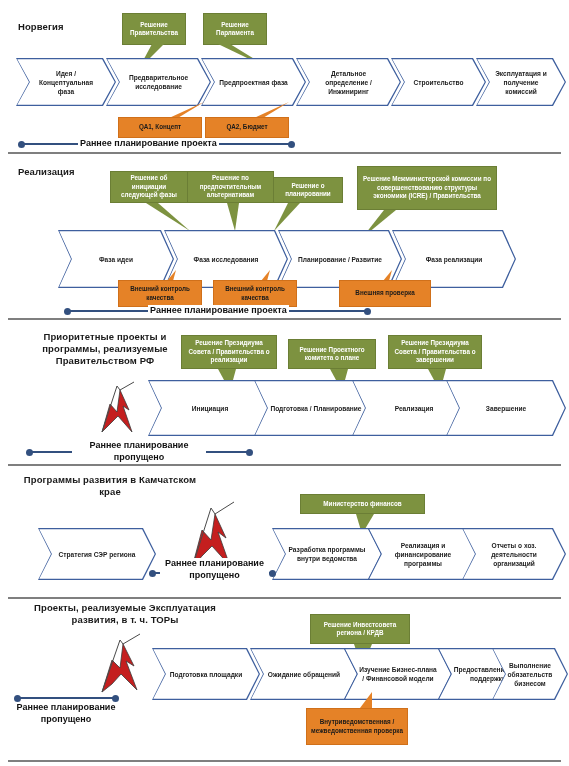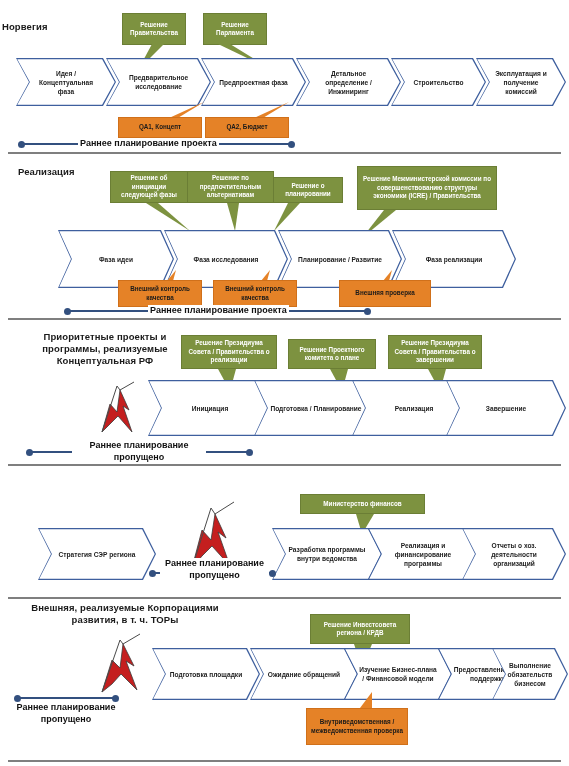--- a/index.html
+++ b/index.html
@@ -35,21 +35,21 @@
   .tl-label.multi{white-space:normal;}
 
   .bolt{position:absolute;}
 </style>
 </head>
 <body>
 
 <div id="page">
 
   <div class="sect-rule" style="top:152px;"></div>
-  <div class="sect-title" style="left:2px;top:21px;">Норвегия</div>
+  <div class="sect-title" style="left:18px;top:21px;">Норвегия</div>
 
   <div class="callout green" style="left:122px;top:13px;width:64px;height:32px;">Решение Правительства</div>
   <svg class="tail" style="left:120px;top:40px;width:70px;height:32px;" viewBox="0 0 70 32">
       <polygon points="32,4 44,4 18,30" fill="#7d9240"></polygon>
     </svg>
 
   <div class="callout green" style="left:203px;top:13px;width:64px;height:32px;">Решение Парламента</div>
   <svg class="tail" style="left:200px;top:40px;width:95px;height:32px;" viewBox="0 0 95 32">
       <polygon points="18,4 30,4 72,30" fill="#7d9240"></polygon>
     </svg>
@@ -158,21 +158,21 @@
       <polygon points="72,2 54,24 66,24" fill="#e58227"></polygon>
     </svg>
   <div class="callout orange" style="left:339px;top:280px;width:92px;height:27px;">Внешняя проверка</div>
 
   <div class="tl-line" style="left:68px;top:310px;width:300px;"></div>
   <div class="tl-dot" style="left:64px;top:307.5px;"></div>
   <div class="tl-dot" style="left:364px;top:307.5px;"></div>
   <div class="tl-label" style="left:148px;top:305px;">Раннее планирование проекта</div>
 
   <div class="sect-rule" style="top:464px;"></div>
-  <div class="sect-title ctr" style="left:20px;top:331px;width:170px;">Приоритетные проекты и программы, реализуемые Концептуальная РФ</div>
+  <div class="sect-title ctr" style="left:20px;top:331px;width:170px;">Приоритетные проекты и программы, реализуемые Правительством РФ</div>
 
   <div class="callout green" style="left:181px;top:335px;width:96px;height:34px;">Решение Президиума Совета / Правительства о реализации</div>
   <svg class="tail" style="left:180px;top:365px;width:92px;height:28px;" viewBox="0 0 92 28">
       <polygon points="38,4 56,4 50,26" fill="#7d9240"></polygon>
     </svg>
 
   <div class="callout green" style="left:288px;top:339px;width:88px;height:30px;">Решение Проектного комитета о плане</div>
   <svg class="tail" style="left:288px;top:365px;width:92px;height:28px;" viewBox="0 0 92 28">
       <polygon points="42,4 60,4 54,26" fill="#7d9240"></polygon>
     </svg>
@@ -207,20 +207,21 @@
       <div class="inner"></div>
     <div class="lbl">Завершение</div>
   </div>
 
   <div class="tl-line" style="left:30px;top:451px;width:220px;"></div>
   <div class="tl-dot" style="left:26px;top:448.5px;"></div>
   <div class="tl-dot" style="left:246px;top:448.5px;"></div>
   <div class="tl-label multi" style="left:72px;top:440px;width:130px;">Раннее планирование пропущено</div>
 
   <div class="sect-rule" style="top:597px;"></div>
+  <div class="sect-title ctr" style="left:20px;top:474px;width:180px;">Программы развития в Камчатском крае</div>
 
   <div class="callout green" style="left:300px;top:494px;width:125px;height:20px;">Министерство финансов</div>
   <svg class="tail" style="left:300px;top:510px;width:92px;height:26px;" viewBox="0 0 92 26">
       <polygon points="56,4 74,4 62,24" fill="#7d9240"></polygon>
     </svg>
 
   <div class="chevwrap" style="left:38px;top:528px;width:118px;height:52px;">
     <div class="outline"></div>
       <div class="inner"></div>
     <div class="lbl">Стратегия СЭР региона</div>
@@ -246,21 +247,21 @@
       <div class="inner"></div>
     <div class="lbl">Отчеты о хоз. деятельности организаций</div>
   </div>
 
   <div class="tl-line" style="left:153px;top:572px;width:120px;"></div>
   <div class="tl-dot" style="left:149px;top:569.5px;"></div>
   <div class="tl-dot" style="left:269px;top:569.5px;"></div>
   <div class="tl-label multi" style="left:160px;top:558px;width:105px;">Раннее планирование пропущено</div>
 
   <div class="sect-rule" style="top:760px;"></div>
-  <div class="sect-title ctr" style="left:20px;top:602px;width:210px;">Внешняя, реализуемые Корпорациями развития, в т. ч. ТОРы</div>
+  <div class="sect-title ctr" style="left:20px;top:602px;width:210px;">Проекты, реализуемые Эксплуатация развития, в т. ч. ТОРы</div>
 
   <div class="callout green" style="left:310px;top:614px;width:100px;height:30px;">Решение Инвестсовета региона / КРДВ</div>
   <svg class="tail" style="left:310px;top:640px;width:92px;height:30px;" viewBox="0 0 92 30">
       <polygon points="44,4 62,4 52,28" fill="#7d9240"></polygon>
     </svg>
 
   <svg class="bolt" style="left:96px;top:632px;width:50px;height:62px;" viewBox="0 0 50 62">
     <polygon points="6,60 16,28 24,36 27,12 38,34 30,29 41,58 25,42 16,52" fill="#c41f1f" stroke="#3a3a3a" stroke-width="0.8"></polygon>
     <polyline points="6,60 24,8 27,12 44,2" fill="none" stroke="#4a4a4a" stroke-width="1"></polyline>
   </svg>

